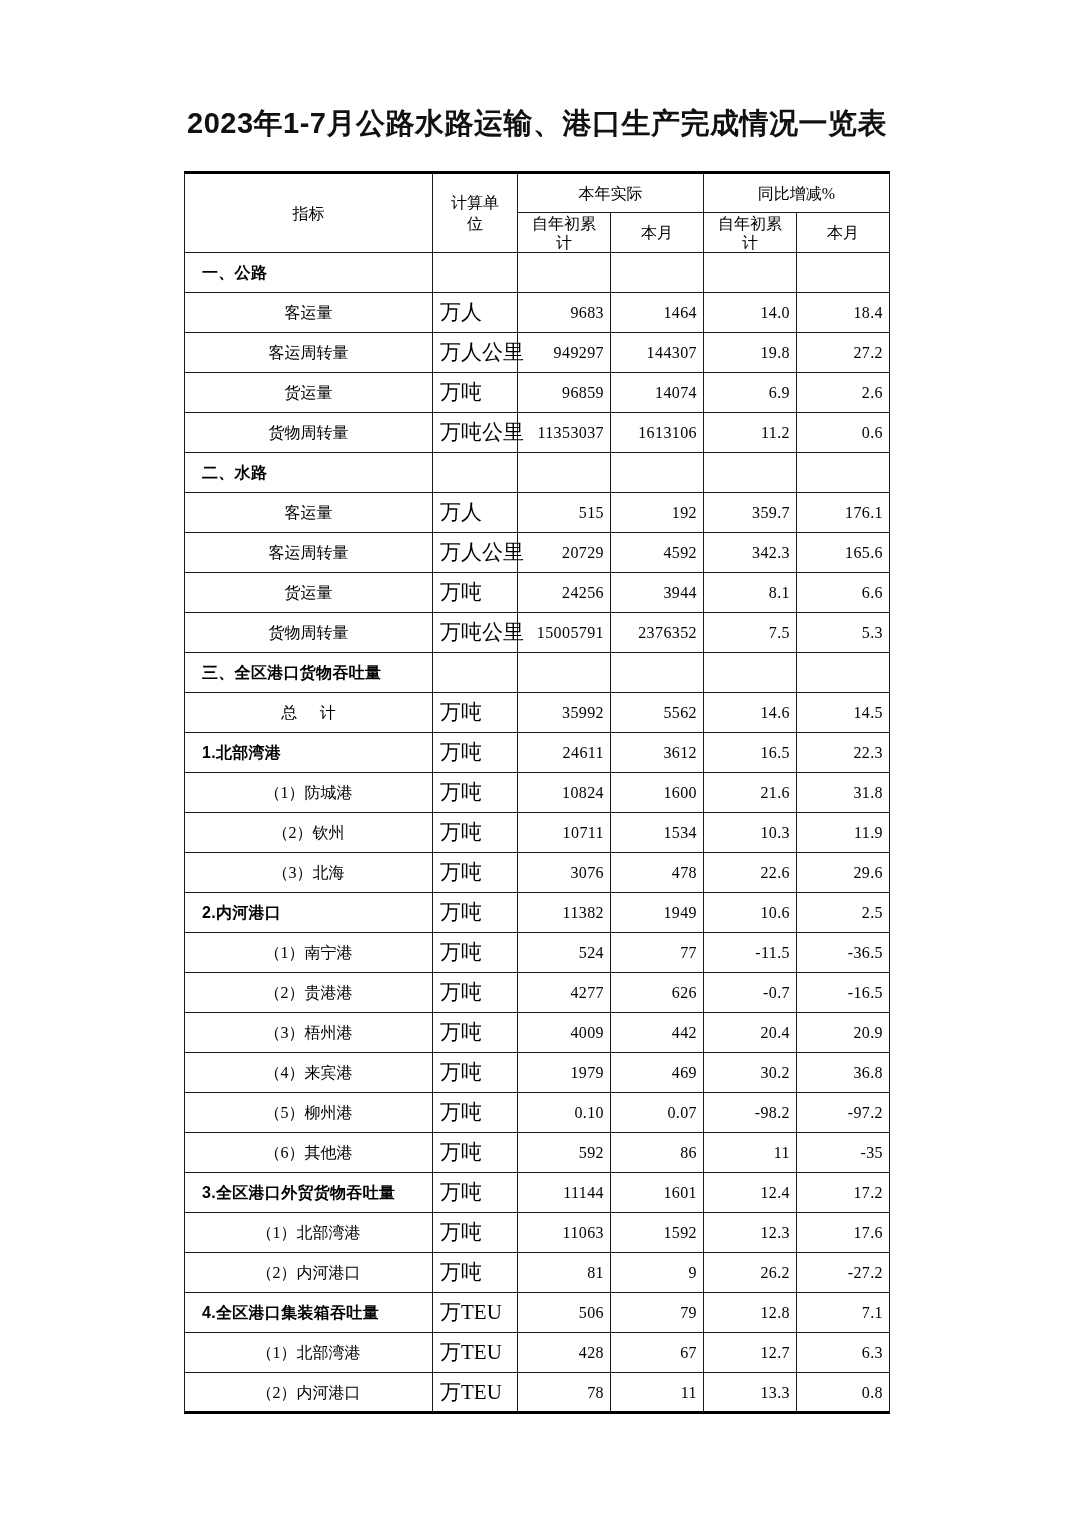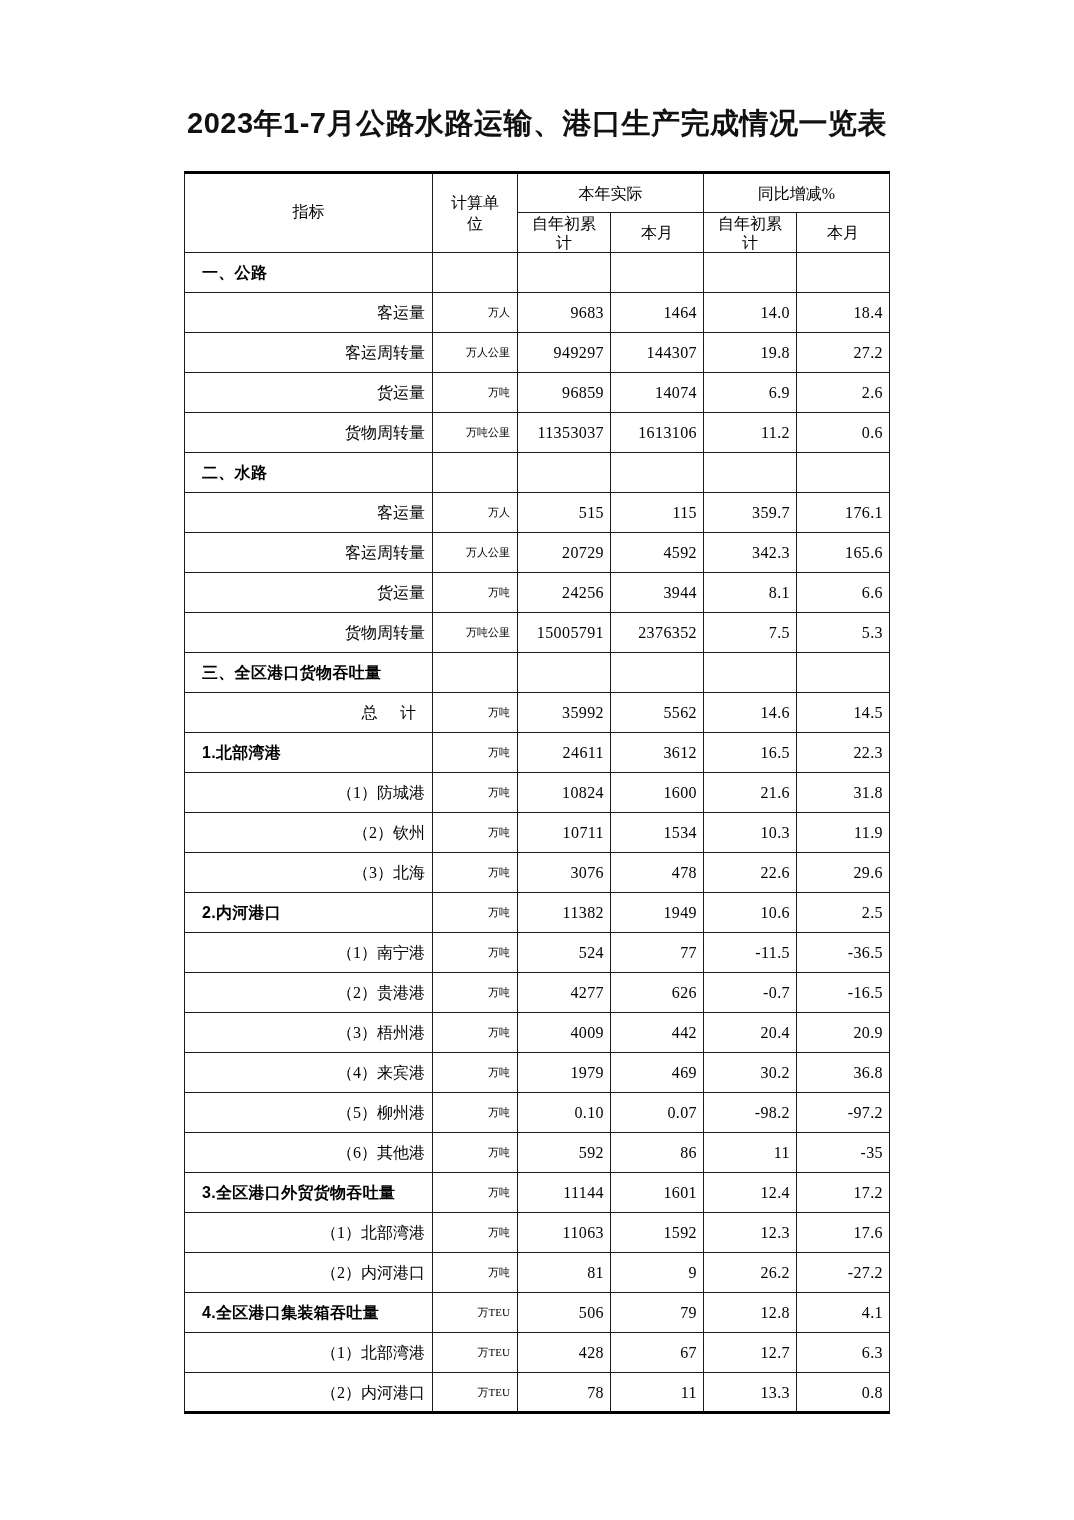--- a/index.html
+++ b/index.html
@@ -59,21 +59,20 @@
   
   table.stat {
     border-top: 3.5px solid #000;
     border-bottom: 3.5px solid #000;
   }
   thead td {
     text-align: center;
   }
   .hdr-ind {
     width: 248px;
-    font-family: Liberation Mono, monospace;
   }
   .hdr-unit {
     width: 85px;
   }
   .hdr-cum {
     width: 133px;
   }
   .hdr-mon {
     width: 94px;
   }
@@ -90,41 +89,41 @@
     height: 33px;
   }
   td.hdr-tall {
     height: 66px;
   }
   .hdr-unit-txt {
     display: block;
     line-height: 21px;
   }
   tbody td.label {
-    text-align: right;
+    text-align: center;
     white-space: nowrap;
   }
   tbody td.label.section {
     text-align: left;
     font-weight: bold;
     font-family: "Liberation Sans", "DejaVu Sans", sans-serif;
     font-size: 16px;
     padding-left: 17px;
     letter-spacing: 0.3px;
   }
   tbody td.label.total {
     font-weight: normal;
     font-family: "Liberation Sans", "DejaVu Sans", sans-serif;
     letter-spacing: 9px;
     text-indent: 9px;
   }
   tbody td.unit {
-    text-align: right;
+    text-align: left;
     white-space: nowrap;
-    font-size: 11px;
+    font-size: 21px;
   }
   tbody td.num {
     text-align: right;
     padding-right: 6px;
     white-space: nowrap;
     letter-spacing: 0.4px;
   }
   tbody td.blank {
     text-align: center;
   }
@@ -204,21 +203,21 @@
             <td class="blank"></td>
             <td class="blank"></td>
             <td class="blank"></td>
             <td class="blank"></td>
             <td class="blank"></td>
           </tr>
           <tr>
             <td class="label">客运量</td>
             <td class="unit">万人</td>
             <td class="num">515</td>
-            <td class="num">115</td>
+            <td class="num">192</td>
             <td class="num">359.7</td>
             <td class="num">176.1</td>
           </tr>
           <tr>
             <td class="label">客运周转量</td>
             <td class="unit">万人公里</td>
             <td class="num">20729</td>
             <td class="num">4592</td>
             <td class="num">342.3</td>
             <td class="num">165.6</td>
@@ -366,21 +365,21 @@
             <td class="num">9</td>
             <td class="num">26.2</td>
             <td class="num">-27.2</td>
           </tr>
           <tr class="section-row">
             <td class="label section">4.全区港口集装箱吞吐量</td>
             <td class="unit">万TEU</td>
             <td class="num">506</td>
             <td class="num">79</td>
             <td class="num">12.8</td>
-            <td class="num">4.1</td>
+            <td class="num">7.1</td>
           </tr>
           <tr>
             <td class="label">（1）北部湾港</td>
             <td class="unit">万TEU</td>
             <td class="num">428</td>
             <td class="num">67</td>
             <td class="num">12.7</td>
             <td class="num">6.3</td>
           </tr>
           <tr>

